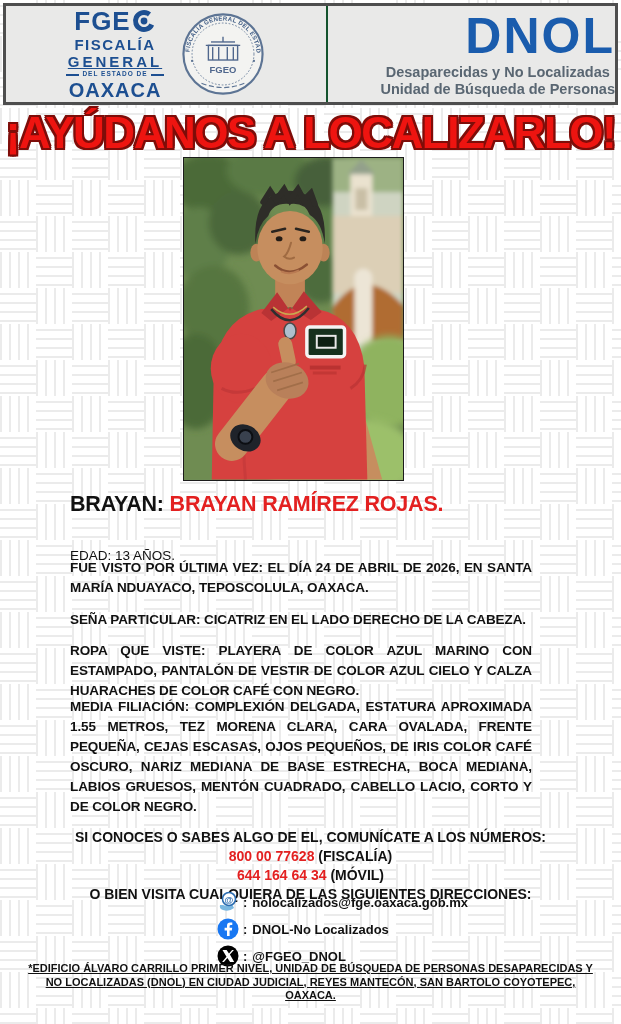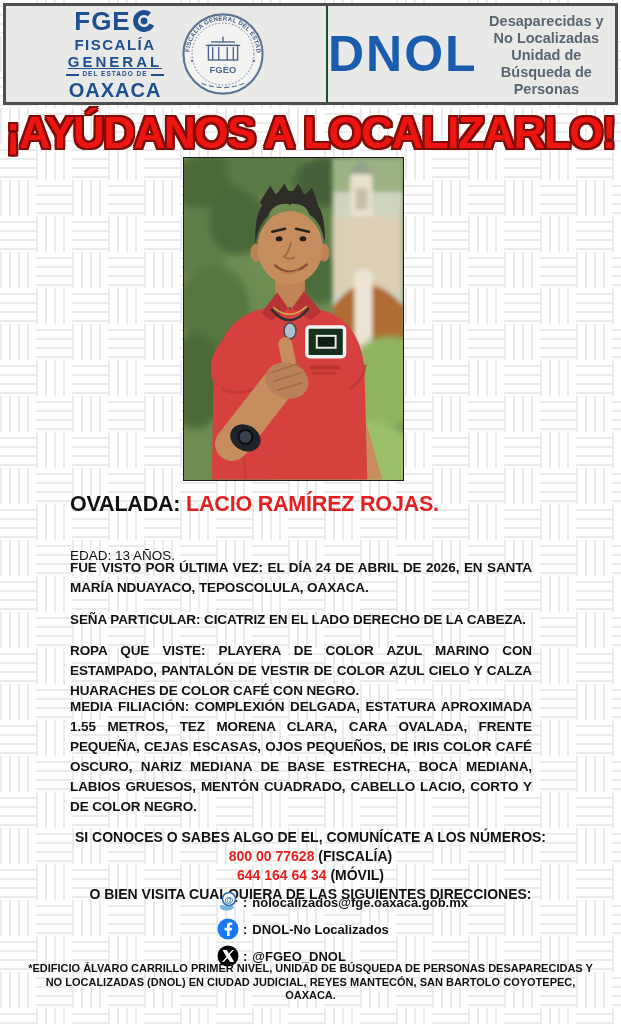--- a/index.html
+++ b/index.html
@@ -31,21 +31,21 @@
   }
   .fgeo-logo { text-align:center; color:#1d4f91; line-height:1; }
   .fgeo-row1 { display:flex; align-items:center; justify-content:center; gap:1px; }
   .fgeo-acronym { font-size:26px; font-weight:900; letter-spacing:1px; }
   .fgeo-fiscalia { font-size:15px; font-weight:900; letter-spacing:1.5px; margin-top:3px; }
   .fgeo-general  { font-size:15px; font-weight:900; letter-spacing:3px; margin-top:2px;text-decoration:underline; }
   .fgeo-delestado { display:flex; align-items:center; justify-content:center; gap:3px; margin-top:2px; }
   .fgeo-delestado .rule { width:13px; height:0; border-top:2px solid #1d4f91; }
   .fgeo-delestado span { font-size:6.5px; font-weight:700; letter-spacing:1px; }
   .fgeo-oaxaca { font-size:20px; font-weight:900; letter-spacing:1px; margin-top:2px; }
-  .header-right { flex:1; display:flex; flex-direction:row; align-items:center; justify-content:center; }
+  .header-right { flex:1; display:flex; flex-direction:column; align-items:flex-end; justify-content:center; }
   .dnol-acronym { font-size:50px; font-weight:900; letter-spacing:2px; color:#1a5cad; line-height:1; }
   .dnol-sub { font-size:14.5px; font-weight:700; color:#596672; text-align:center; line-height:17px; margin-top:3px; }
 
   
   .title {
     left:0; top:108px; width:621px; text-align:center;
     font-size:44px; font-weight:900; letter-spacing:-1.5px; color:#ee1410;
     text-shadow:
       -2px -2px 0 #7e0d09, 2px -2px 0 #7e0d09, -2px 2px 0 #7e0d09, 2px 2px 0 #7e0d09,
       0 -2px 0 #7e0d09, 0 2px 0 #7e0d09, -2px 0 0 #7e0d09, 2px 0 0 #7e0d09;
@@ -75,21 +75,21 @@
 
   
   .social { left:216px; top:890px; display:flex; flex-direction:column; gap:3px; }
   .social-row { display:flex; align-items:center; gap:3px; height:24px; font-size:13px; font-weight:700; color:#111; }
   .social-row .sep { margin-right:2px; }
   .icon-box { width:24px; height:24px; display:flex; align-items:center; justify-content:center; }
 
   
   .footer {
     left:23px; top:962px; width:575px; text-align:center;
-    font-size:11px; font-weight:700; color:#111; line-height:13.5px;
+    font-size:11px; font-weight:700; color:#111; line-height:13.5px;text-decoration:underline;
   }
 </style>
 </head>
 <body>
 
 <div class="page">
 
   <div class="layer header">
     <div class="header-left">
       <div class="fgeo-logo">
@@ -220,22 +220,22 @@
         <rect x="97" y="180" width="14" height="32" rx="7" fill="#c68e5f" transform="rotate(-12 104 196)"></rect>
         <ellipse cx="104" cy="224" rx="22" ry="18" fill="#b9805a" transform="rotate(18 104 224)"></ellipse>
         <path d="M88,216 L116,207 M90,225 L119,216 M94,234 L120,226" stroke="#9c6a45" stroke-width="1.8" opacity="0.8"></path>
         <ellipse cx="62" cy="282" rx="16" ry="13" fill="#1f232a" transform="rotate(30 62 282)"></ellipse>
         <circle cx="62" cy="281" r="7" fill="#39414e" stroke="#0c0e12" stroke-width="2"></circle>
       </g>
     </svg>
   </div>
 
   <div class="layer nombre">
-    <span>OVALADA:</span>
-    <span class="name">LACIO RAMÍREZ ROJAS.</span>
+    <span>BRAYAN:</span>
+    <span class="name">BRAYAN RAMÍREZ ROJAS.</span>
   </div>
   <div class="layer edad">EDAD: 13 AÑOS.</div>
   <div class="layer para p1">FUE VISTO POR ÚLTIMA VEZ: EL DÍA 24 DE ABRIL DE 2026, EN SANTA MARÍA NDUAYACO, TEPOSCOLULA, OAXACA.</div>
   <div class="layer para p2">SEÑA PARTICULAR: CICATRIZ EN EL LADO DERECHO DE LA CABEZA.</div>
   <div class="layer para p3">ROPA QUE VISTE: PLAYERA DE COLOR AZUL MARINO CON ESTAMPADO, PANTALÓN DE VESTIR DE COLOR AZUL CIELO Y CALZA HUARACHES DE COLOR CAFÉ CON NEGRO.</div>
   <div class="layer para p4">MEDIA FILIACIÓN:  COMPLEXIÓN DELGADA, ESTATURA APROXIMADA 1.55 METROS, TEZ MORENA CLARA, CARA OVALADA, FRENTE PEQUEÑA, CEJAS ESCASAS, OJOS PEQUEÑOS, DE IRIS COLOR CAFÉ OSCURO, NARIZ MEDIANA DE BASE ESTRECHA, BOCA MEDIANA, LABIOS GRUESOS, MENTÓN CUADRADO, CABELLO LACIO, CORTO Y DE COLOR NEGRO.</div>
 
 
   <div class="layer contact">
     <div>SI CONOCES O SABES ALGO DE EL, COMUNÍCATE A LOS NÚMEROS:</div>

